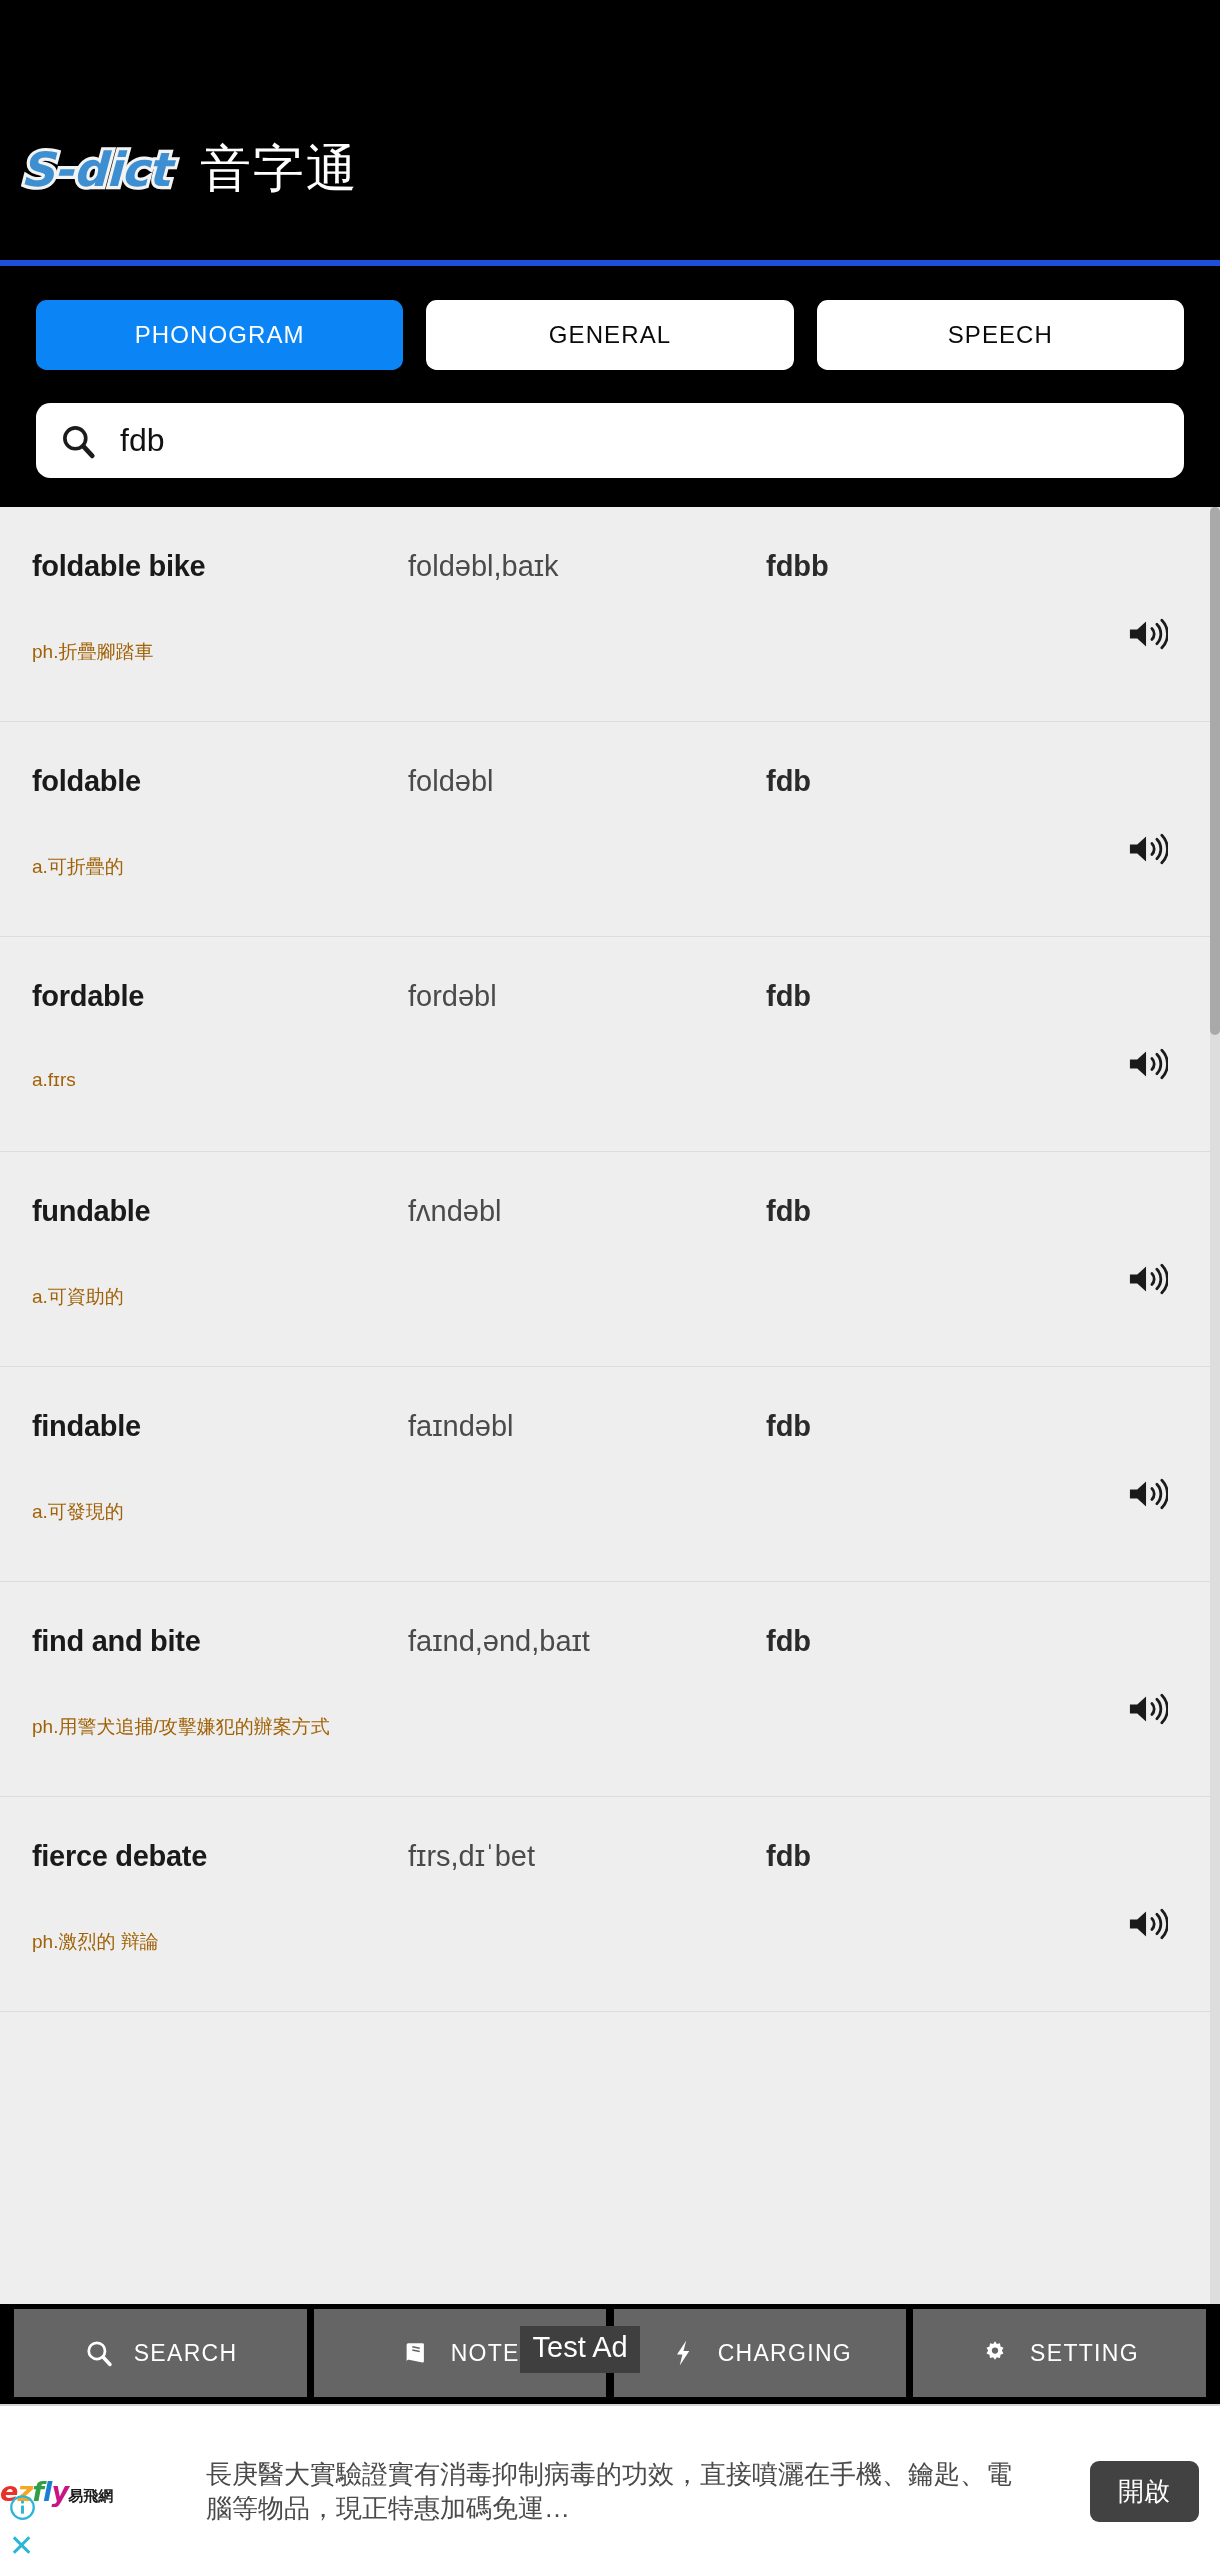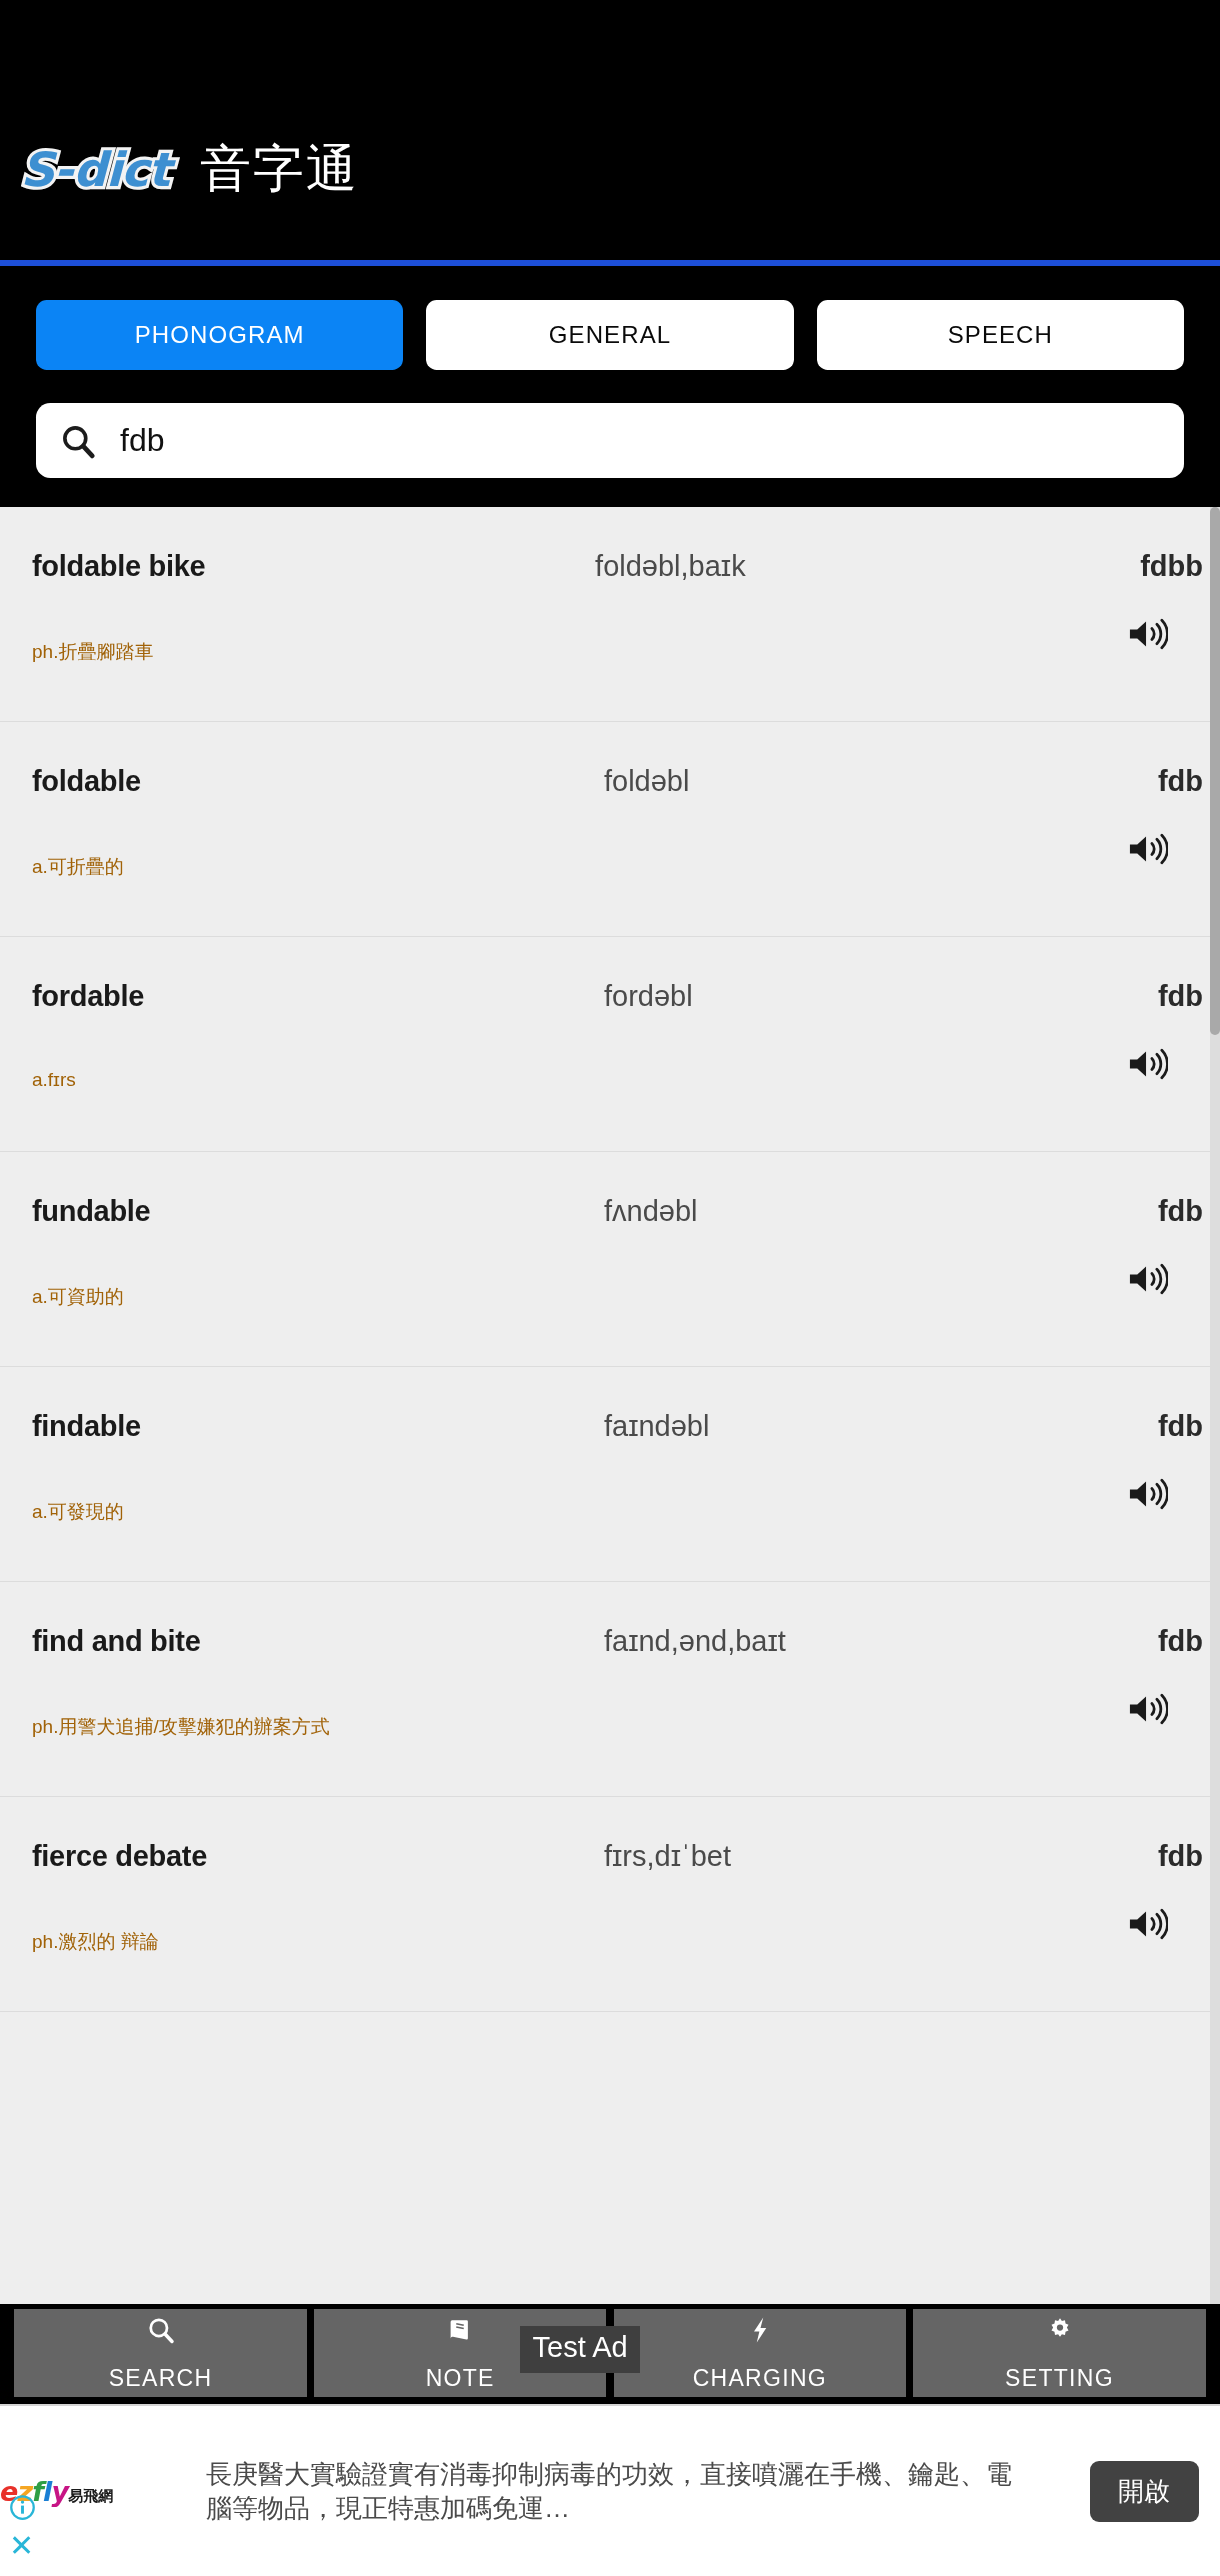--- a/index.html
+++ b/index.html
@@ -115,24 +115,23 @@
     overflow: hidden;
   }
   .row {
     position: relative;
     height: 215px;
     border-bottom: 1.8px solid #dcdcdc;
     padding: 0 32px;
   }
   .row .line-top {
     position: absolute;
-    top: 43px; left: 32px; right: 17px;
+    top: 43px; left: 32px; right: 48px;
     display: flex;
     align-items: baseline;
-    justify-content: space-between;
   }
   .row .word {
     font-size: 29px;
     font-weight: bold;
     color: #1a1a1a;
     width: 376px;
     flex: none;
     letter-spacing: -0.3px;
   }
   .row .ipa {
@@ -185,21 +184,21 @@
     background: #000;
     display: flex;
     gap: 7.2px;
     padding: 5.4px 14.3px 7.2px 14.3px;
     flex: none;
   }
   .navbtn {
     flex: 1;
     background: #656565;
     display: flex;
-    flex-direction: column;
+    flex-direction: row;
     align-items: center;
     justify-content: center;
     gap: 20px;
     color: #ffffff;
     cursor: pointer;
     user-select: none;
   }
   .navbtn .nav-icon { width: 30px; height: 30px; display: block; }
   .navbtn .nav-label { font-size: 23px; letter-spacing: 1.3px; }
 

